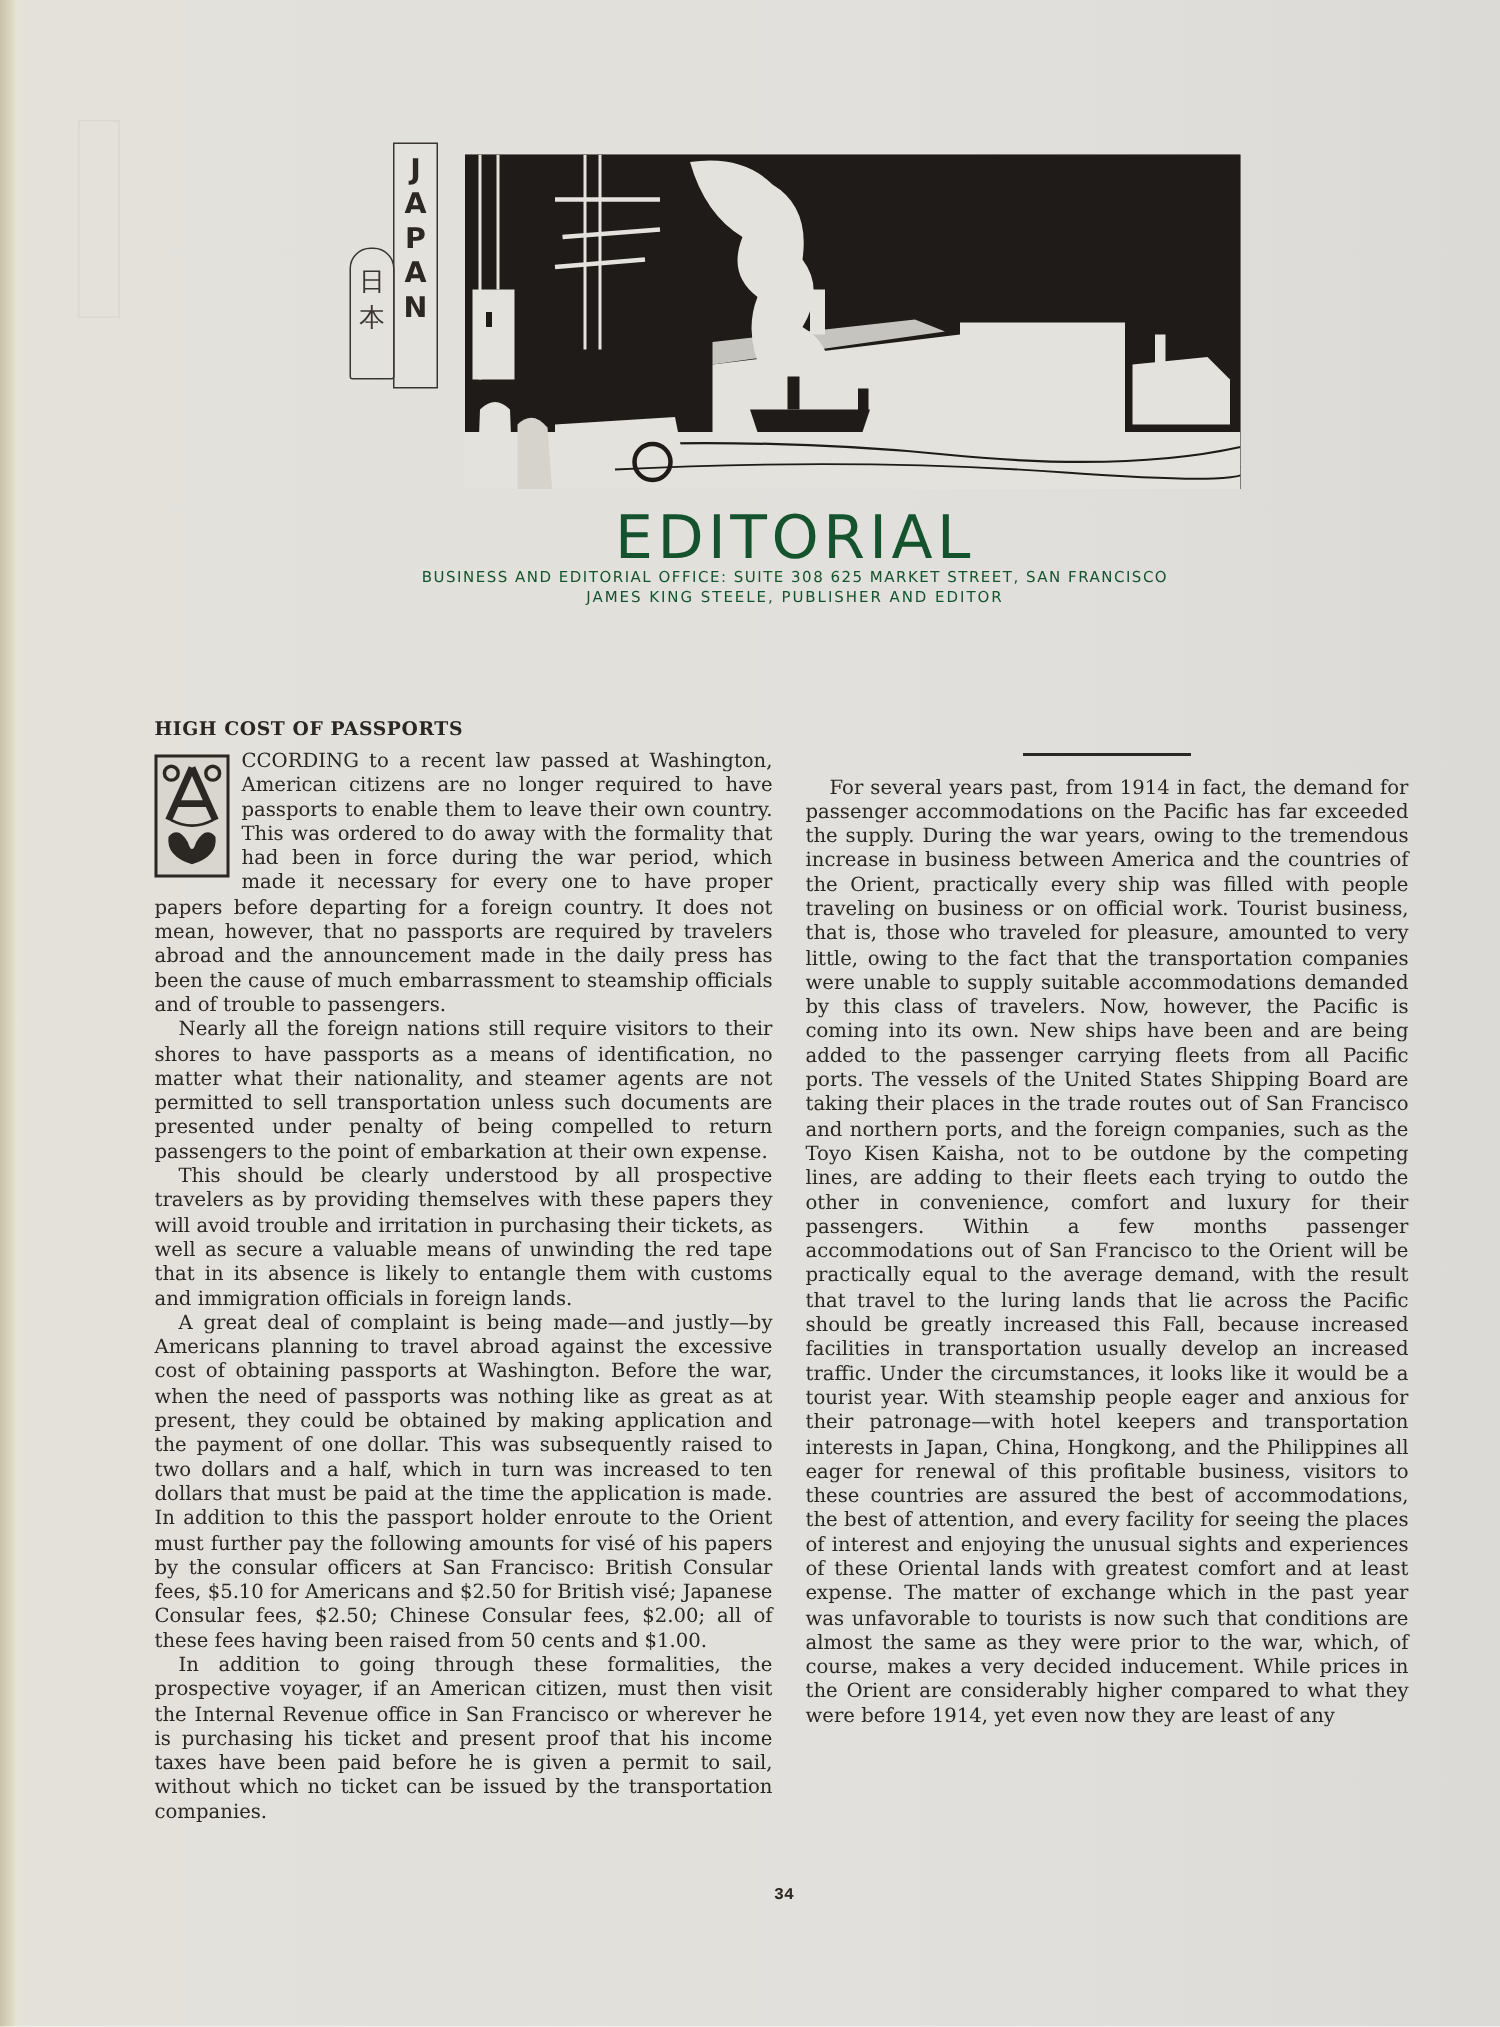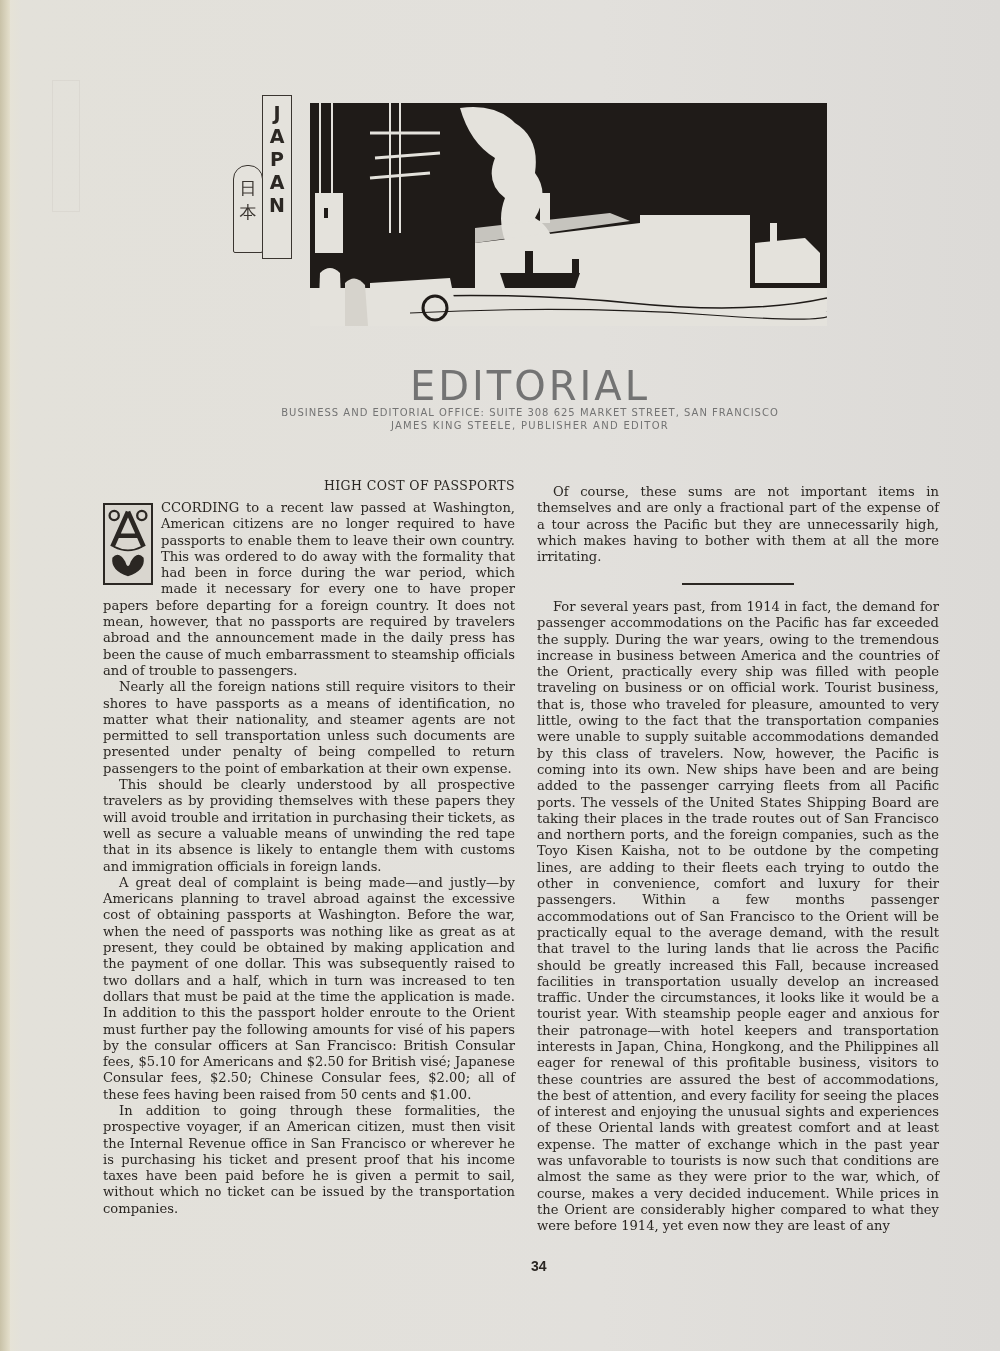--- a/index.html
+++ b/index.html
@@ -22,41 +22,41 @@
       font-size: 19px; font-weight: 600; line-height: 23px; color: #2b2723; }
     .japan-tag .letters { padding-top: 6px; }
     .kanji-tag { position: absolute; left: 233px; top: 165px; width: 30px; height: 88px;
       border: 1.5px solid #3a3530; border-radius: 14px 14px 2px 2px; background:#e4e2dc;
       font-size: 17px; text-align:center; line-height: 24px; padding-top: 10px; box-sizing:border-box; color:#3a3530; }
     .illustration { position: absolute; left: 310px; top: 103px; width: 517px; height: 223px;
       background: #1f1b18; overflow: hidden; }
     .illustration svg { width: 100%; height: 100%; display:block; }
 
     
-    .masthead { position: absolute; left: 270px; top: 366px; width: 520px; text-align: center;
-      font-family: "DejaVu Sans", "Liberation Sans", sans-serif; color: #737373; }
+    .masthead { position: absolute; left: 270px; top: 339px; width: 520px; text-align: center;
+      font-family: "DejaVu Sans", "Liberation Sans", sans-serif; color: #14532d; }
     .masthead h1 { margin: 0; font-size: 40px; font-weight: 400; letter-spacing: 3px; line-height: 40px; }
     .masthead .issue { font-size: 11.5px; letter-spacing: 1px; margin-top: 4px; line-height: 14px; }
     .masthead .line { font-size: 10px; letter-spacing: 1.3px; line-height: 13px; white-space: nowrap; }
     .masthead .line.small { font-size: 10px; letter-spacing: 1px; }
 
     
     .col { position: absolute; top: 478px; font-size: 13.1px; line-height: 16.3px; text-align: justify; }
     .col.left { left: 103px; width: 412px; }
     .col.right { left: 537px; width: 402px; top: 484px; }
-    .col h2 { font-size: 12.5px; font-weight: 400; text-align: right; letter-spacing: 0.4px;
+    .col h2 { font-size: 12.5px; font-weight: 700; text-align: left; letter-spacing: 0.4px;
       margin: 0 0 6px 0; line-height: 16px; }
     .col p { margin: 0; text-indent: 16px; }
     .col p.noindent { text-indent: 0; }
     .dropcap { float: left; width: 50px; height: 82px; margin: 3px 8px 0 0; border: 2px solid #2b2723;
       box-sizing: border-box; position: relative; background: #d9d6cf; }
     .dropcap svg { width: 100%; height: 100%; display:block; }
     .rule { width: 112px; height: 1.5px; background: #2b2723; margin: 18px auto 14px auto; }
-    .page-number { position: absolute; left: 531px; top: 1258px; font-size: 14px; font-weight: 700;
-      font-family: Liberation Sans, sans-serif; }
+    .page-number { position: absolute; left: 516px; top: 1258px; font-size: 11px; font-weight: 700;
+      font-family: Liberation Mono, monospace; }
   </style>
 </head>
 <body>
 
 <div class="spine"></div>
 <div class="ghost"></div>
 
 <div class="japan-tag">
   <div class="letters">
     <span>J</span>
@@ -123,18 +123,17 @@
     </svg>
   </div>
   <p class="noindent">CCORDING to a recent law passed at Washington, American citizens are no longer required to have passports to enable them to leave their own country. This was ordered to do away with the formality that had been in force during the war period, which made it necessary for every one to have proper papers before departing for a foreign country. It does not mean, however, that no passports are required by travelers abroad and the announcement made in the daily press has been the cause of much embarrassment to steamship officials and of trouble to passengers.</p>
   <p>Nearly all the foreign nations still require visitors to their shores to have passports as a means of identification, no matter what their nationality, and steamer agents are not permitted to sell transportation unless such documents are presented under penalty of being compelled to return passengers to the point of embarkation at their own expense.</p>
   <p>This should be clearly understood by all prospective travelers as by providing themselves with these papers they will avoid trouble and irritation in purchasing their tickets, as well as secure a valuable means of unwinding the red tape that in its absence is likely to entangle them with customs and immigration officials in foreign lands.</p>
   <p>A great deal of complaint is being made—and justly—by Americans planning to travel abroad against the excessive cost of obtaining passports at Washington. Before the war, when the need of passports was nothing like as great as at present, they could be obtained by making application and the payment of one dollar. This was subsequently raised to two dollars and a half, which in turn was increased to ten dollars that must be paid at the time the application is made. In addition to this the passport holder enroute to the Orient must further pay the following amounts for visé of his papers by the consular officers at San Francisco: British Consular fees, $5.10 for Americans and $2.50 for British visé; Japanese Consular fees, $2.50; Chinese Consular fees, $2.00; all of these fees having been raised from 50 cents and $1.00.</p>
   <p>In addition to going through these formalities, the prospective voyager, if an American citizen, must then visit the Internal Revenue office in San Francisco or wherever he is purchasing his ticket and present proof that his income taxes have been paid before he is given a permit to sail, without which no ticket can be issued by the transportation companies.</p>
 </div>
 
 <div class="col right">
-  <p>Of course, these sums are not important items in themselves and are only a fractional part of the expense of a tour across the Pacific but they are unnecessarily high, which makes having to bother with them at all the more irritating.</p>
   <div class="rule"></div>
   <p>For several years past, from 1914 in fact, the demand for passenger accommodations on the Pacific has far exceeded the supply. During the war years, owing to the tremendous increase in business between America and the countries of the Orient, practically every ship was filled with people traveling on business or on official work. Tourist business, that is, those who traveled for pleasure, amounted to very little, owing to the fact that the transportation companies were unable to supply suitable accommodations demanded by this class of travelers. Now, however, the Pacific is coming into its own. New ships have been and are being added to the passenger carrying fleets from all Pacific ports. The vessels of the United States Shipping Board are taking their places in the trade routes out of San Francisco and northern ports, and the foreign companies, such as the Toyo Kisen Kaisha, not to be outdone by the competing lines, are adding to their fleets each trying to outdo the other in convenience, comfort and luxury for their passengers. Within a few months passenger accommodations out of San Francisco to the Orient will be practically equal to the average demand, with the result that travel to the luring lands that lie across the Pacific should be greatly increased this Fall, because increased facilities in transportation usually develop an increased traffic. Under the circumstances, it looks like it would be a tourist year. With steamship people eager and anxious for their patronage—with hotel keepers and transportation interests in Japan, China, Hongkong, and the Philippines all eager for renewal of this profitable business, visitors to these countries are assured the best of accommodations, the best of attention, and every facility for seeing the places of interest and enjoying the unusual sights and experiences of these Oriental lands with greatest comfort and at least expense. The matter of exchange which in the past year was unfavorable to tourists is now such that conditions are almost the same as they were prior to the war, which, of course, makes a very decided inducement. While prices in the Orient are considerably higher compared to what they were before 1914, yet even now they are least of any</p>
 </div>
 
 <div class="page-number">34</div>
 
 </body></html>

